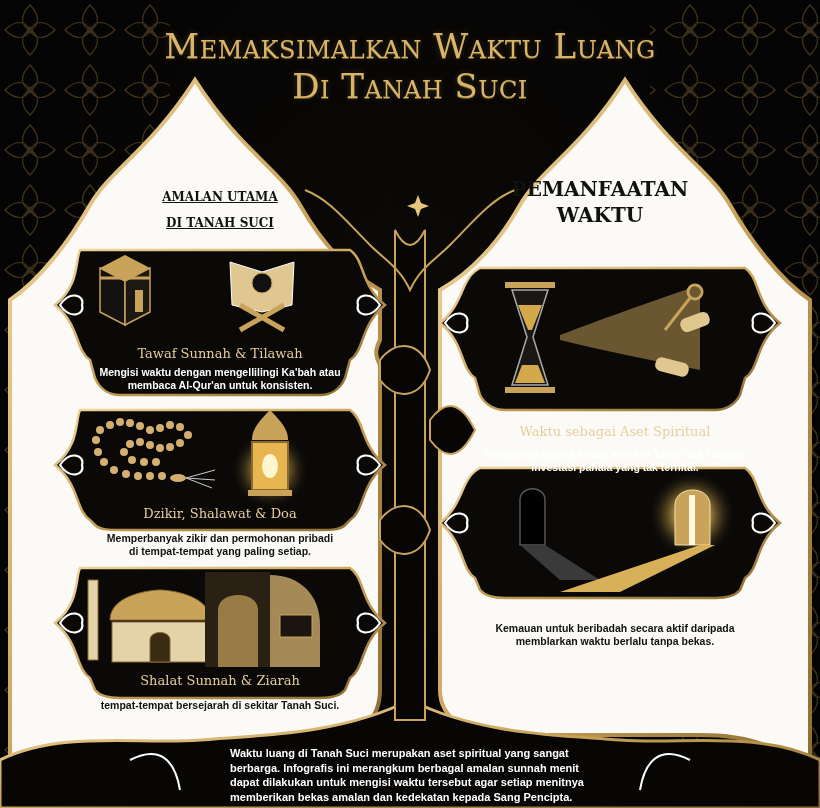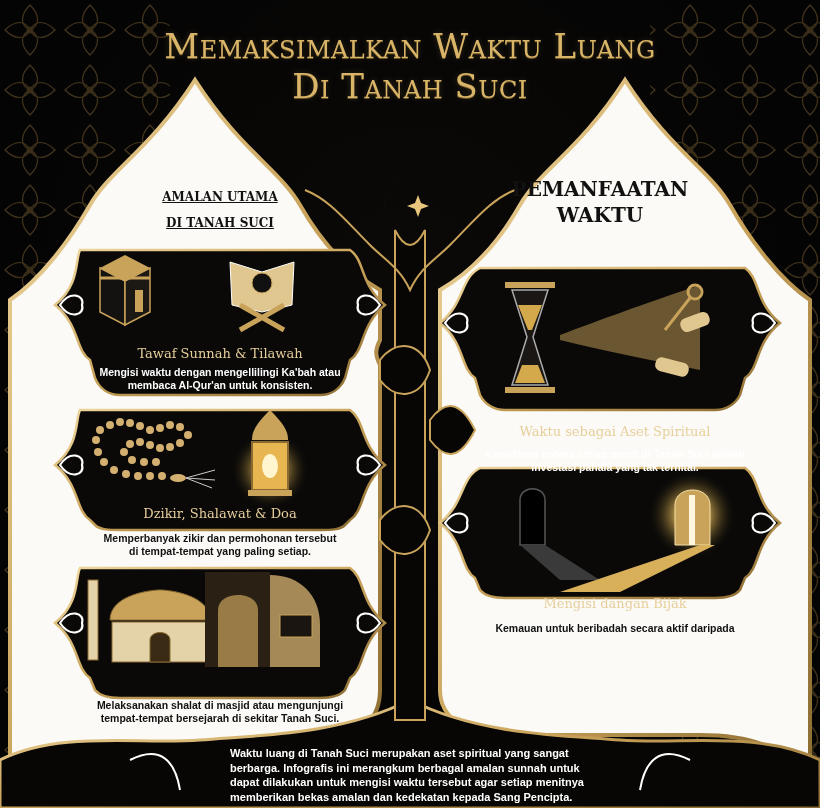--- a/index.html
+++ b/index.html
@@ -218,45 +218,45 @@
   <div class="card-title" style="top:0;">Tawaf Sunnah &amp; Tilawah</div>
   <div class="card-desc desc-light" style="top:20px;">
     <div>Mengisi waktu dengan mengellilingi Ka'bah atau</div>
     <div>membaca Al-Qur'an untuk konsisten.</div>
   </div>
 </div>
 
 <div class="card" style="left:80px;width:280px;top:506px;height:60px;">
   <div class="card-title" style="top:0;">Dzikir, Shalawat &amp; Doa</div>
   <div class="card-desc desc-dark" style="top:26px;">
-    <div>Memperbanyak zikir dan permohonan tersebut</div>
+    <div>Memperbanyak zikir dan permohonan pribadi</div>
     <div>di tempat-tempat yang paling setiap.</div>
   </div>
 </div>
 
 <div class="card" style="left:80px;width:280px;top:673px;height:60px;">
+  <div class="card-title" style="top:0;">Shalat Sunnah &amp; Ziarah</div>
   <div class="card-desc desc-dark" style="top:26px;">
-    <div>Melaksanakan shalat di masjid atau mengunjungi</div>
     <div>tempat-tempat bersejarah di sekitar Tanah Suci.</div>
   </div>
 </div>
 
 <div class="card" style="left:470px;width:290px;top:424px;height:50px;">
   <div class="card-title" style="top:0;">Waktu sebagai Aset Spiritual</div>
   <div class="card-desc desc-light" style="top:24px;">
     <div>Kesadaran bahwa setiap menit di Tanah Suci adalah</div>
     <div>investasi pahala yang tak ternitai.</div>
   </div>
 </div>
 
 <div class="card" style="left:470px;width:290px;top:596px;height:60px;">
-  <div class="card-title" style="top:0;">Mengisi dangan Bijak</div>
   <div class="card-desc desc-dark" style="top:26px;">
     <div>Kemauan untuk beribadah secara aktif daripada</div>
+    <div>memblarkan waktu berlalu tanpa bekas.</div>
   </div>
 </div>
 
 <div class="footer-text">
   <div>Waktu luang di Tanah Suci merupakan aset spiritual yang sangat</div>
-  <div>berbarga. Infografis ini merangkum berbagal amalan sunnah untuk</div>
+  <div>berbarga. Infografis ini merangkum berbagal amalan sunnah menit</div>
   <div>dapat dilakukan untuk mengisi waktu tersebut agar setiap menitnya</div>
   <div>memberikan bekas amalan dan kedekatan kepada Sang Pencipta.</div>
 </div>
 
 </body></html>

